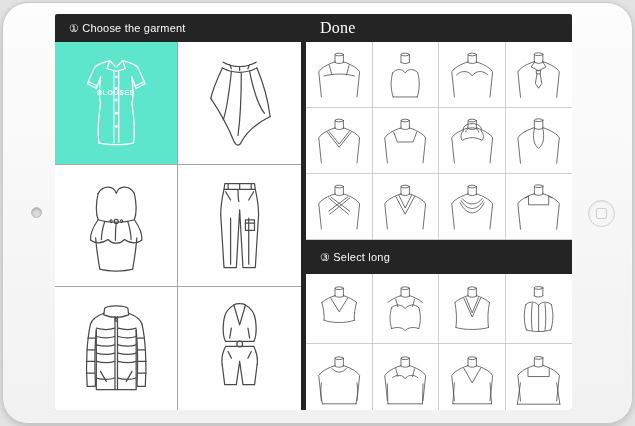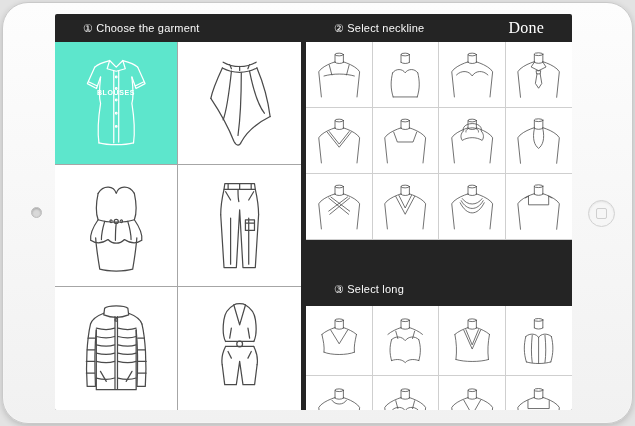--- a/index.html
+++ b/index.html
@@ -16,22 +16,22 @@
   .home-btn .sq{position:absolute;left:7px;top:7px;width:9px;height:9px;border:1px solid #cfcfcf;border-radius:2px;}
 
   
   .screen{position:absolute;left:55px;top:14px;width:517px;height:396px;background:#242424;
     border-radius:2px;overflow:hidden;display:flex;gap:5px;}
 
   .panel-left{width:246px;flex:none;display:flex;flex-direction:column;}
   .panel-right{flex:1;display:flex;flex-direction:column;min-width:0;}
 
   .hdr{height:28px;flex:none;display:flex;align-items:center;justify-content:space-between;
-    padding:0 28px;color:#fafafa;font-size:11px;letter-spacing:.2px;}
-  .hdr.small{height:34px;margin-top:32px;}
+    padding:0 14px;color:#fafafa;font-size:11px;letter-spacing:.2px;}
+  .hdr.small{height:34px;}
   .done{color:#ffffff;font-size:16px;cursor:pointer;font-family:Liberation Serif, serif;}
 
   
   .lgrid{flex:1;display:grid;grid-template-columns:1fr 1fr;grid-template-rows:1fr 1fr 1fr;background:#ffffff;}
   .lcell{position:relative;background:#fff;border-right:1px solid #a6a6a6;border-bottom:1px solid #a6a6a6;
     display:flex;align-items:center;justify-content:center;cursor:pointer;}
   .lcell:nth-child(2n){border-right:none;}
   .lcell:nth-child(5),.lcell:nth-child(6){border-bottom:none;}
   .lcell.selected{background:#5de6cc;}
   .lcell .art{width:84%;height:88%;}
@@ -266,21 +266,20 @@
           <svg class="art" viewBox="0 0 120 130">
               <use href="#g-jumpsuit"></use>
             </svg>
         </div>
       </div>
     </div>
 
     <div class="panel-right">
 
       <div class="hdr">
-        <span>② Select neckline</span>
         <span class="done">Done</span>
       </div>
       <div class="ngrid neck">
         <div class="ncell">
             <svg class="art" viewBox="0 0 100 100">
               <use href="#nl1"></use>
             </svg>
           </div>
         <div class="ncell">
             <svg class="art" viewBox="0 0 100 100">

